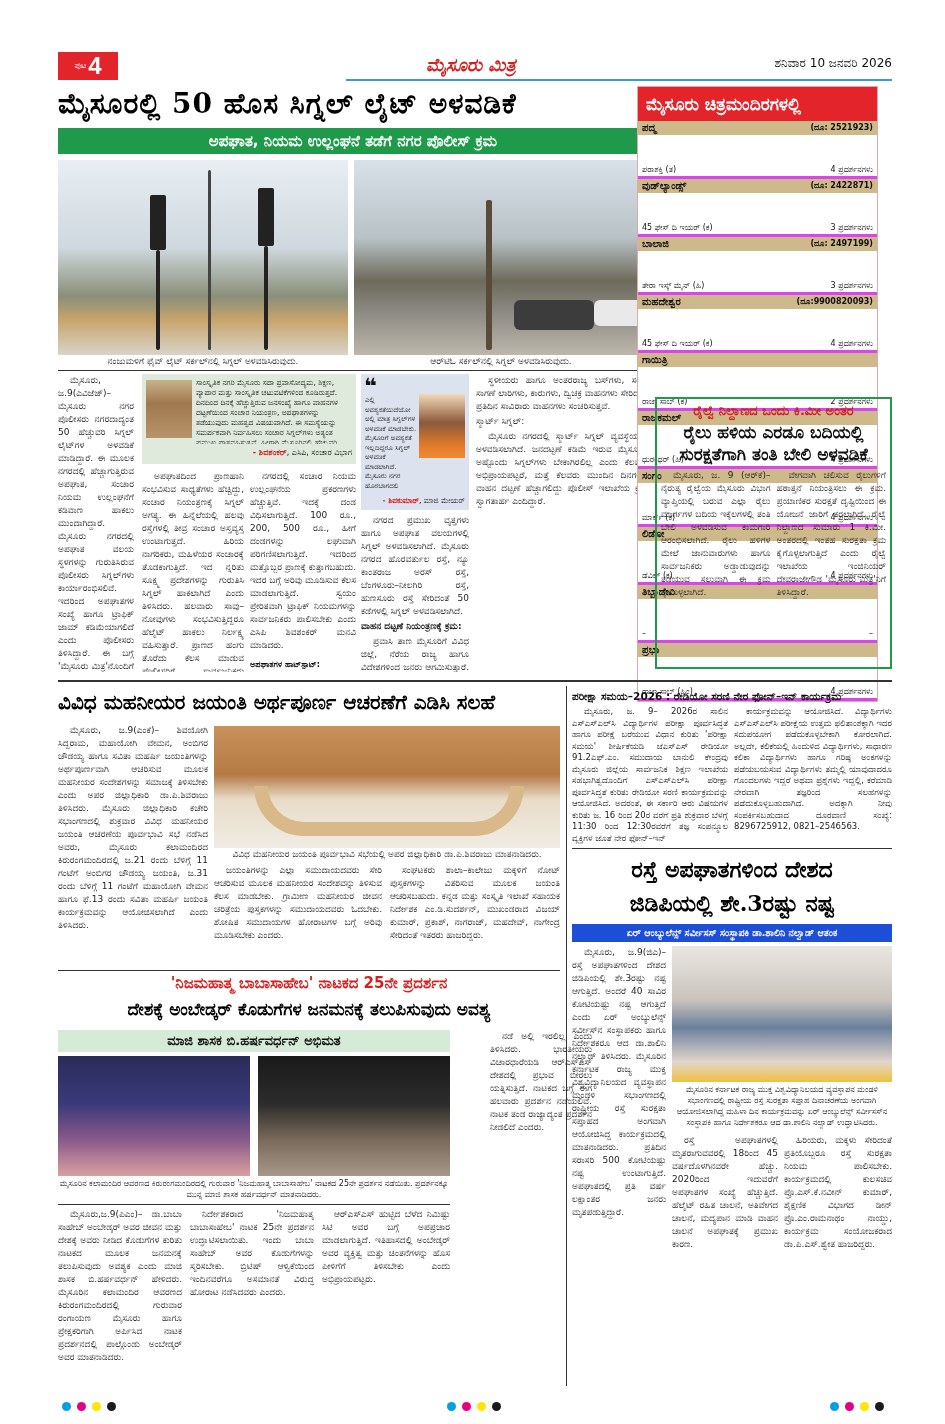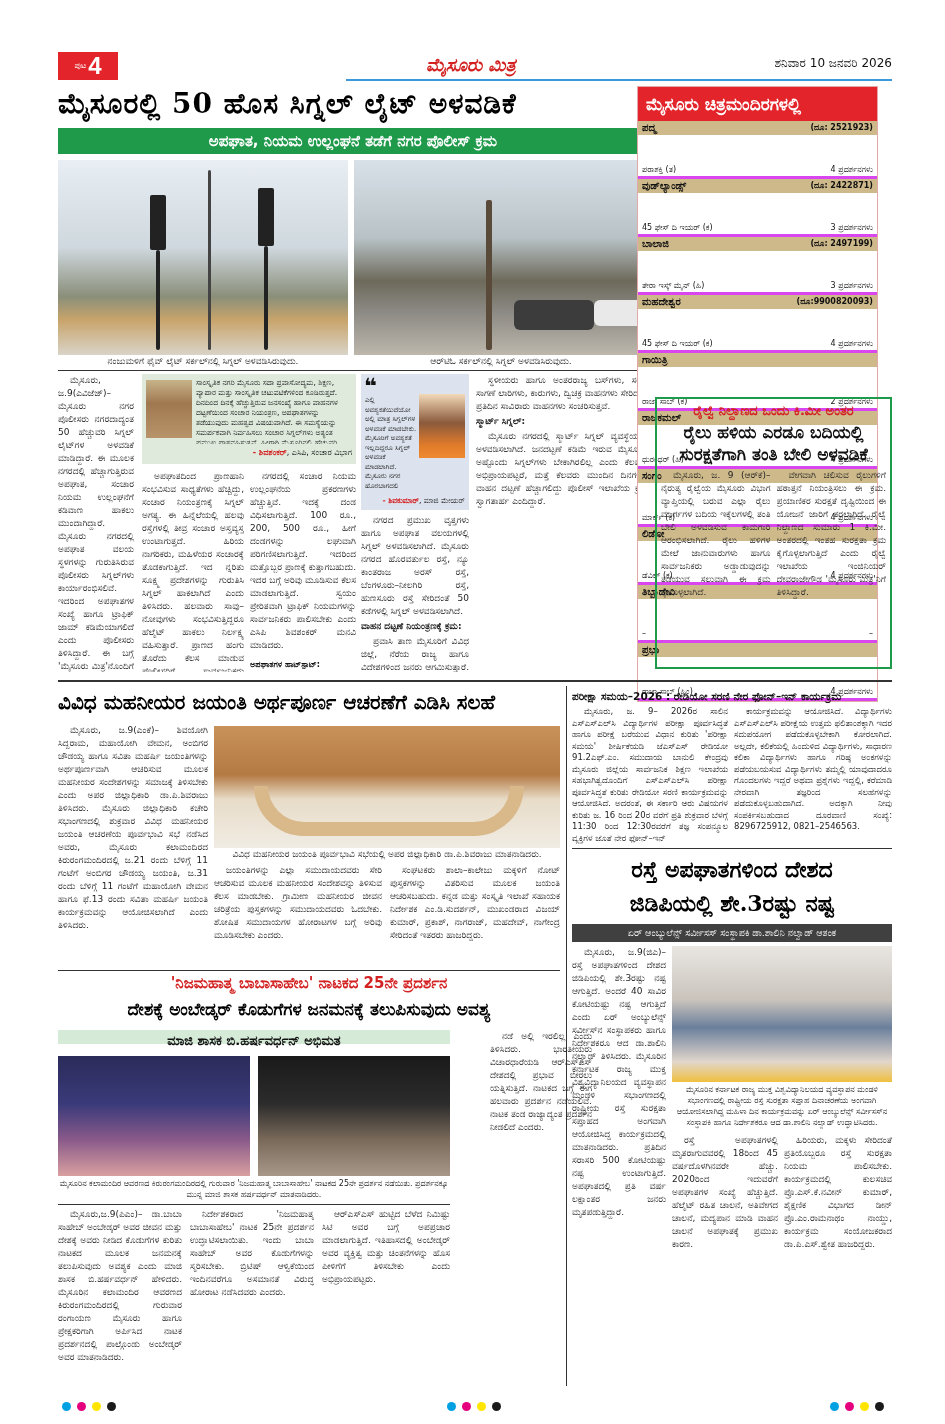--- a/index.html
+++ b/index.html
@@ -24,21 +24,21 @@
   .vrule{background:#333;width:1px;}
   
   .cine{position:absolute;left:579px;top:34px;width:239px;border:1px solid #e3a9a9;background:#fff;}
   .cine-title{background:#e3242b;color:#fff;font-weight:bold;font-size:17px;height:34px;line-height:34px;padding-left:8px;}
   .cine-hall{background:#cdb98a;height:14px;font-size:10px;font-weight:bold;padding:0 4px;display:flex;justify-content:space-between;align-items:center;}
   .cine-hall .ph{font-size:8px;font-weight:bold;}
   .cine-movie{height:13px;font-size:8px;padding:0 4px;display:flex;justify-content:space-between;align-items:center;border-bottom:3px solid #d946ef;margin-top:28px;}
   .quote-box{background:#dfeadc;}
   .quote-box2{background:#dde3ee;}
   .rail-box{position:absolute;left:597px;top:345px;width:237px;height:272px;border:2px solid #1f9a4b;box-sizing:border-box;padding:4px;}
-  .blue-bar{background:#404040;color:#fff;text-align:center;font-weight:normal;}
+  .blue-bar{background:#1d4ed8;color:#fff;text-align:center;font-weight:bold;}
   .dots{position:absolute;display:flex;gap:6px;}
   .dots span{width:9px;height:9px;border-radius:50%;display:inline-block;}
   .pole{position:absolute;background:#222;border-radius:2px;}
 </style>
 </head>
 <body>
 
 <div class="page">
 
   <div class="pg-badge">
@@ -97,21 +97,21 @@
       <span style="color:#d32020;font-weight:bold;">- ಶಿವಕುಮಾರ್</span><span>, ಮಾಜಿ ಮೇಯರ್</span>
     </div>
   </div>
   <div class="abs col" style="left:303px;top:462px;width:108px;height:158px;">
     <p>ನಗರದ ಪ್ರಮುಖ ವೃತ್ತಗಳು ಹಾಗೂ ಅಪಘಾತ ವಲಯಗಳಲ್ಲಿ ಸಿಗ್ನಲ್ ಅಳವಡಿಸಲಾಗಿದೆ. ಮೈಸೂರು ನಗರದ ಹೊರವರ್ತುಲ ರಸ್ತೆ, ನ್ಯೂ ಕಾಂತರಾಜ ಅರಸ್ ರಸ್ತೆ, ಬೆಂಗಳೂರು–ನೀಲಗಿರಿ ರಸ್ತೆ, ಹುಣಸೂರು ರಸ್ತೆ ಸೇರಿದಂತೆ 50 ಕಡೆಗಳಲ್ಲಿ ಸಿಗ್ನಲ್ ಅಳವಡಿಸಲಾಗಿದೆ.</p>
     <p style="font-weight:bold;text-indent:0;">ವಾಹನ ದಟ್ಟಣೆ ನಿಯಂತ್ರಣಕ್ಕೆ ಕ್ರಮ:</p>
     <p>ಪ್ರವಾಸಿ ತಾಣ ಮೈಸೂರಿಗೆ ವಿವಿಧ ಜಿಲ್ಲೆ, ನೆರೆಯ ರಾಜ್ಯ ಹಾಗೂ ವಿದೇಶಗಳಿಂದ ಜನರು ಆಗಮಿಸುತ್ತಾರೆ. ಕೇವಲ ವಾಹನ ದಟ್ಟಣೆಯಿಂದ ಅಪಘಾತ ಸಂಭವಿಸುತ್ತದೆ.</p>
   </div>
   <div class="abs col" style="left:418px;top:322px;width:172px;height:298px;">
     <p>ಸ್ಥಳೀಯರು ಹಾಗೂ ಅಂತರರಾಜ್ಯ ಬಸ್‌ಗಳು, ಸರಕು ಸಾಗಣೆ ಲಾರಿಗಳು, ಕಾರುಗಳು, ದ್ವಿಚಕ್ರ ವಾಹನಗಳು ಸೇರಿದಂತೆ ಪ್ರತಿದಿನ ಸಾವಿರಾರು ವಾಹನಗಳು ಸಂಚರಿಸುತ್ತವೆ.</p>
-    <p style="font-weight:bold;text-indent:0;">ಸ್ಮಾರ್ಟ್ ಸಿಗ್ನಲ್:</p>
+    <p style="font-weight:normal;text-indent:0;">ಸ್ಮಾರ್ಟ್ ಸಿಗ್ನಲ್:</p>
     <p>ಮೈಸೂರು ನಗರದಲ್ಲಿ ಸ್ಮಾರ್ಟ್ ಸಿಗ್ನಲ್ ವ್ಯವಸ್ಥೆಯನ್ನು ಅಳವಡಿಸಲಾಗಿದೆ. ಜನದಟ್ಟಣೆ ಕಡಿಮೆ ಇರುವ ಮೈಸೂರಿಗೆ ಅಷ್ಟೊಂದು ಸಿಗ್ನಲ್‌ಗಳು ಬೇಕಾಗಿರಲಿಲ್ಲ ಎಂದು ಕೆಲವರು ಅಭಿಪ್ರಾಯಪಟ್ಟರೆ, ಮತ್ತೆ ಕೆಲವರು ಮುಂದಿನ ದಿನಗಳಲ್ಲಿ ವಾಹನ ದಟ್ಟಣೆ ಹೆಚ್ಚಾಗಲಿದ್ದು ಪೊಲೀಸ್ ಇಲಾಖೆಯ ಕ್ರಮ ಸ್ವಾಗತಾರ್ಹ ಎಂದಿದ್ದಾರೆ.</p>
   </div>
 
   <div class="cine">
     <div class="cine-title">ಮೈಸೂರು ಚಿತ್ರಮಂದಿರಗಳಲ್ಲಿ</div>
     <div id="cine-rows">
         <div class="cine-hall">
           <span>ಪದ್ಮ</span>
           <span class="ph">(ದೂ: 2521923)</span>
         </div>
@@ -249,21 +249,21 @@
     <p>ರಸ್ತೆ ಅಪಘಾತಗಳಲ್ಲಿ ಮೃತರಾಗುವವರಲ್ಲಿ 18ರಿಂದ 45 ವರ್ಷದೊಳಗಿನವರೇ ಹೆಚ್ಚು. 2020ರಿಂದ ಇದುವರೆಗೆ ಅಪಘಾತಗಳ ಸಂಖ್ಯೆ ಹೆಚ್ಚುತ್ತಿದೆ. ಹೆಲ್ಮೆಟ್ ರಹಿತ ಚಾಲನೆ, ಅತಿವೇಗದ ಚಾಲನೆ, ಮದ್ಯಪಾನ ಮಾಡಿ ವಾಹನ ಚಾಲನೆ ಅಪಘಾತಕ್ಕೆ ಪ್ರಮುಖ ಕಾರಣ.</p>
   </div>
   <div class="abs col" style="left:726px;top:1082px;width:108px;height:252px;">
     <p>ಹಿರಿಯರು, ಮಕ್ಕಳು ಸೇರಿದಂತೆ ಪ್ರತಿಯೊಬ್ಬರೂ ರಸ್ತೆ ಸುರಕ್ಷತಾ ನಿಯಮ ಪಾಲಿಸಬೇಕು. ಕಾರ್ಯಕ್ರಮದಲ್ಲಿ ಕುಲಸಚಿವ ಪ್ರೊ.ಎಸ್.ಕೆ.ನವೀನ್ ಕುಮಾರ್, ಶೈಕ್ಷಣಿಕ ವಿಭಾಗದ ಡೀನ್ ಪ್ರೊ.ಎಂ.ರಾಮನಾಥಂ ನಾಯ್ಡು, ಕಾರ್ಯಕ್ರಮ ಸಂಯೋಜಕರಾದ ಡಾ.ಪಿ.ಎಸ್.ಶ್ವೇತ ಹಾಜರಿದ್ದರು.</p>
   </div>
 
   <div class="abs rule" style="left:0;top:918px;width:502px;"></div>
 
   <div class="abs" style="left:0;top:922px;width:502px;text-align:center;color:#d32020;font-size:15px;font-weight:bold;white-space:nowrap;">'ನಿಜಮಹಾತ್ಮ ಬಾಬಾಸಾಹೇಬ' ನಾಟಕದ 25ನೇ ಪ್ರದರ್ಶನ</div>
   <div class="abs headline" style="left:0;top:942px;width:502px;font-size:17px;line-height:30px;text-align:center;overflow:hidden;letter-spacing:0;">ದೇಶಕ್ಕೆ ಅಂಬೇಡ್ಕರ್ ಕೊಡುಗೆಗಳ ಜನಮನಕ್ಕೆ ತಲುಪಿಸುವುದು ಅವಶ್ಯ</div>
-  <div class="abs" style="left:0;top:978px;width:392px;height:14px;line-height:22px;background:#d6ead8;text-align:center;font-weight:bold;font-size:13px;">ಮಾಜಿ ಶಾಸಕ ಬಿ.ಹರ್ಷವರ್ಧನ್ ಅಭಿಮತ</div>
+  <div class="abs" style="left:0;top:978px;width:392px;height:22px;line-height:22px;background:#d6ead8;text-align:center;font-weight:bold;font-size:13px;">ಮಾಜಿ ಶಾಸಕ ಬಿ.ಹರ್ಷವರ್ಧನ್ ಅಭಿಮತ</div>
 
   <div class="abs photo" style="left:0;top:1004px;width:192px;height:120px;background:linear-gradient(180deg,#2b2b5a 0%,#3a3a7a 40%,#8a5a8a 70%,#d9a0a0 100%);"></div>
   <div class="abs photo" style="left:200px;top:1004px;width:192px;height:120px;background:linear-gradient(180deg,#1a1a1a 0%,#2c2c2c 40%,#7a6a5a 70%,#a8988a 100%);"></div>
   <div class="abs caption" style="left:0;top:1126px;width:392px;font-size:8px;line-height:11px;">ಮೈಸೂರಿನ ಕಲಾಮಂದಿರ ಆವರಣದ ಕಿರುರಂಗಮಂದಿರದಲ್ಲಿ ಗುರುವಾರ 'ನಿಜಮಹಾತ್ಮ ಬಾಬಾಸಾಹೇಬ' ನಾಟಕದ 25ನೇ ಪ್ರದರ್ಶನ ನಡೆಯಿತು. ಪ್ರದರ್ಶನಕ್ಕೂ ಮುನ್ನ ಮಾಜಿ ಶಾಸಕ ಹರ್ಷವರ್ಧನ್ ಮಾತನಾಡಿದರು.</div>
   <div class="abs rule" style="left:0;top:1152px;width:392px;"></div>
 
   <div class="abs col" style="left:0;top:1156px;width:124px;height:178px;">
     <p>ಮೈಸೂರು,ಜ.9(ಪಿಎಂ)– ಡಾ.ಬಾಬಾ ಸಾಹೇಬ್ ಅಂಬೇಡ್ಕರ್ ಅವರ ಜೀವನ ಮತ್ತು ದೇಶಕ್ಕೆ ಅವರು ನೀಡಿದ ಕೊಡುಗೆಗಳ ಕುರಿತು ನಾಟಕದ ಮೂಲಕ ಜನಮನಕ್ಕೆ ತಲುಪಿಸುವುದು ಅವಶ್ಯಕ ಎಂದು ಮಾಜಿ ಶಾಸಕ ಬಿ.ಹರ್ಷವರ್ಧನ್ ಹೇಳಿದರು. ಮೈಸೂರಿನ ಕಲಾಮಂದಿರ ಆವರಣದ ಕಿರುರಂಗಮಂದಿರದಲ್ಲಿ ಗುರುವಾರ ರಂಗಾಯಣ ಮೈಸೂರು ಹಾಗೂ ಪ್ರೇಕ್ಷಕರಿಗಾಗಿ ಅರ್ಪಿಸಿದ ನಾಟಕ ಪ್ರದರ್ಶನದಲ್ಲಿ ಪಾಲ್ಗೊಂಡು ಅಂಬೇಡ್ಕರ್ ಅವರ ಮಾತನಾಡಿದರು.</p>
   </div>
   <div class="abs col" style="left:132px;top:1156px;width:124px;height:178px;">

